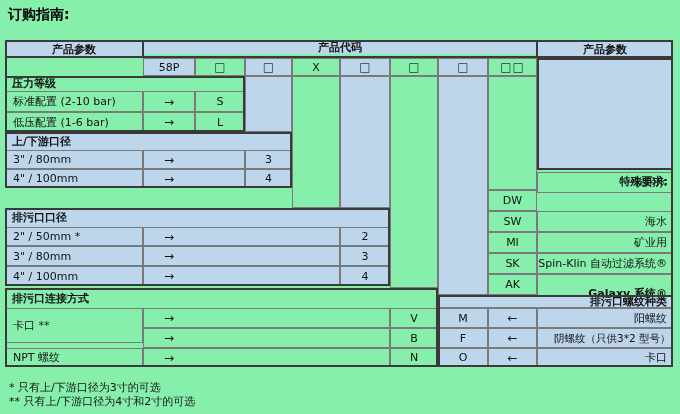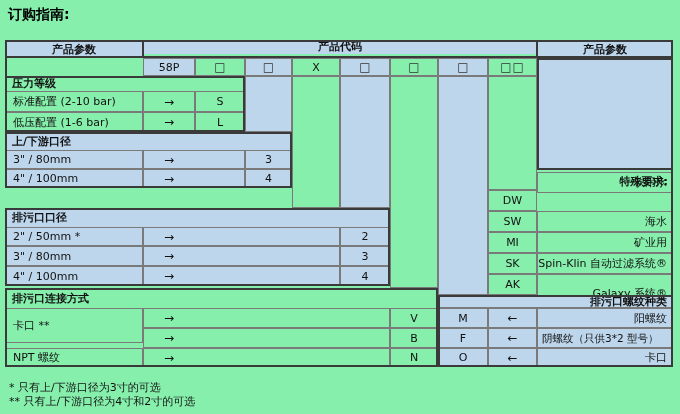--- a/index.html
+++ b/index.html
@@ -23,21 +23,21 @@
   .foot{position:absolute;left:9px;font-size:11px;color:#111;white-space:nowrap;}
 </style>
 </head>
 <body>
 
 <div class="page">
 
   <div class="title">订购指南:</div>
 
   <div class="cell c b blue" style="left:5px;top:40px;width:138px;height:18px;">产品参数</div>
-  <div class="cell c b blue" style="left:143px;top:40px;width:394px;height:14px;font-family:Liberation Mono, monospace;">产品代码</div>
+  <div class="cell c b blue" style="left:143px;top:40px;width:394px;height:14px;">产品代码</div>
   <div class="cell c b blue" style="left:537px;top:40px;width:136px;height:18px;">产品参数</div>
   <div class="frame" style="left:5px;top:40px;width:668px;height:18px;"></div>
   <div class="vline" style="left:142px;top:40px;width:2px;height:18px;"></div>
   <div class="vline" style="left:536px;top:40px;width:2px;height:18px;"></div>
 
   <div class="cell c tn blue" style="left:143px;top:58px;width:52px;height:18px;">58P</div>
   <div class="cell c tn sq" style="left:195px;top:58px;width:50px;height:18px;">□</div>
   <div class="cell c tn sq blue" style="left:245px;top:58px;width:47px;height:18px;">□</div>
   <div class="cell c tn" style="left:292px;top:58px;width:48px;height:18px;">X</div>
   <div class="cell c tn sq blue" style="left:340px;top:58px;width:50px;height:18px;">□</div>
@@ -58,21 +58,21 @@
 
   <div class="cell c tn" style="left:488px;top:190px;width:49px;height:21px;">DW</div>
   <div class="cell r tn" style="left:537px;top:172px;width:136px;height:21px;">饮用水</div>
   <div class="cell c tn" style="left:488px;top:211px;width:49px;height:21px;">SW</div>
   <div class="cell r tn" style="left:537px;top:211px;width:136px;height:21px;">海水</div>
   <div class="cell c tn" style="left:488px;top:232px;width:49px;height:21px;">MI</div>
   <div class="cell r tn" style="left:537px;top:232px;width:136px;height:21px;">矿业用</div>
   <div class="cell c tn" style="left:488px;top:253px;width:49px;height:21px;">SK</div>
   <div class="cell r tn" style="left:537px;top:253px;width:136px;height:21px;">Spin-Klin 自动过滤系统®</div>
   <div class="cell c tn" style="left:488px;top:274px;width:49px;height:21px;">AK</div>
-  <div class="cell r tn" style="left:537px;top:274px;width:136px;height:38px;">Galaxy 系统®</div>
+  <div class="cell r tn" style="left:537px;top:274px;width:136px;height:38px;font-weight:bold;">Galaxy 系统®</div>
 
   <div class="cell l b" style="left:5px;top:76px;width:240px;height:15px;">压力等级</div>
   <div class="cell l tn" style="left:5px;top:91px;width:138px;height:21px;">标准配置 (2-10 bar)</div>
   <div class="cell c tn arw" style="left:143px;top:91px;width:52px;height:21px;">→</div>
   <div class="cell c tn" style="left:195px;top:91px;width:50px;height:21px;">S</div>
   <div class="cell l tn" style="left:5px;top:112px;width:138px;height:20px;">低压配置 (1-6 bar)</div>
   <div class="cell c tn arw" style="left:143px;top:112px;width:52px;height:20px;">→</div>
   <div class="cell c tn" style="left:195px;top:112px;width:50px;height:20px;">L</div>
   <div class="frame" style="left:5px;top:76px;width:240px;height:56px;"></div>
 
@@ -104,21 +104,21 @@
   <div class="cell pl tn arw" style="left:143px;top:308px;width:247px;height:20px;">→</div>
   <div class="cell c tn" style="left:390px;top:308px;width:48px;height:20px;">V</div>
   <div class="cell c tn blue" style="left:438px;top:308px;width:50px;height:20px;">M</div>
   <div class="cell c tn arw blue" style="left:488px;top:308px;width:49px;height:20px;">←</div>
   <div class="cell r tn blue" style="left:537px;top:308px;width:136px;height:20px;">阳螺纹</div>
 
   <div class="cell pl tn arw" style="left:143px;top:328px;width:247px;height:20px;">→</div>
   <div class="cell c tn" style="left:390px;top:328px;width:48px;height:20px;">B</div>
   <div class="cell c tn blue" style="left:438px;top:328px;width:50px;height:20px;">F</div>
   <div class="cell c tn arw blue" style="left:488px;top:328px;width:49px;height:20px;">←</div>
-  <div class="cell tn blue" style="left:537px;top:328px;width:136px;height:20px;padding-left:4px;font-size:10.5px;">阴螺纹（只供3*2 型号）</div>
+  <div class="cell tn blue" style="left:537px;top:328px;width:136px;height:20px;padding-left:16px;font-size:10.5px;">阴螺纹（只供3*2 型号）</div>
 
   <div class="cell l tn" style="left:5px;top:348px;width:138px;height:19px;">NPT 螺纹</div>
   <div class="cell pl tn arw" style="left:143px;top:348px;width:247px;height:19px;">→</div>
   <div class="cell c tn" style="left:390px;top:348px;width:48px;height:19px;">N</div>
   <div class="cell c tn blue" style="left:438px;top:348px;width:50px;height:19px;">O</div>
   <div class="cell c tn arw blue" style="left:488px;top:348px;width:49px;height:19px;">←</div>
   <div class="cell r tn blue" style="left:537px;top:348px;width:136px;height:19px;">卡口</div>
 
   <div class="frame" style="left:5px;top:288px;width:433px;height:79px;"></div>
   <div class="frame" style="left:438px;top:295px;width:235px;height:72px;"></div>

